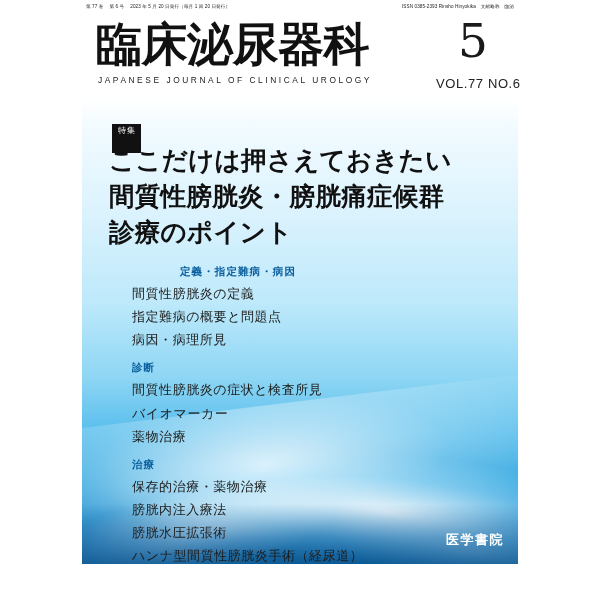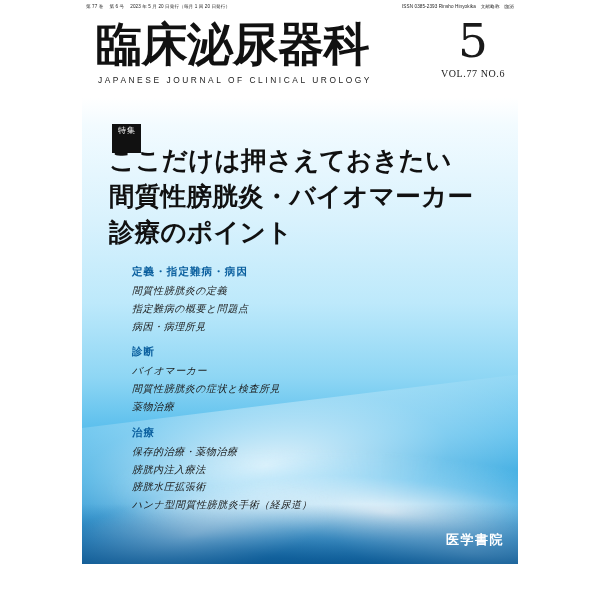--- a/index.html
+++ b/index.html
@@ -87,26 +87,25 @@
     text-align: center;
   }
   .issue-num {
     font-family: "DejaVu Serif", "Liberation Serif", serif;
     font-size: 47px;
     line-height: 1;
     color: #1a1a1a;
     font-weight: 400;
   }
   .issue-vol {
-    margin-top: 4px;
-    font-size: 10px;
+    margin-top: 12px;
+    font-size: 13px;
     letter-spacing: 0.6px;
     color: #222;
     white-space: nowrap;
-    font-family: Liberation Serif, serif;
   }
 
   
   .body-blue {
     position: absolute;
     left: 0;
     top: 98px;
     width: 436px;
     height: 466px;
     background: linear-gradient(180deg, #ffffff 0%, #f2fbff 6%, #d9f2fd 26%, #bde9fb 44%, #8ed6f4 60%, #57bdec 72%, #2aa3de 82%, #1189cc 90%, #0a6fb0 96%, #0b5f9c 100%);
@@ -188,28 +187,27 @@
   }
   .sec-head {
     font-family: "Liberation Sans", sans-serif;
     font-size: 10.5px;
     font-weight: 700;
     color: #0a5f9e;
     letter-spacing: 1.1px;
     margin-top: 10px;
     margin-bottom: 3px;
   }
-  .sec-head:first-child { margin-top: 0; }
+  .sec-head:first-child { margin-top: 0; margin-left: 48px; }
   .sec-item {
-    font-size: 10px;
+    font-size: 13px;
     color: #1c1c1c;
     letter-spacing: 0.55px;
     line-height: 1.78;
     white-space: nowrap;
-    font-style: italic;
   }
 
   
   .publisher {
     position: absolute;
     right: 14px;
     bottom: 15px;
     font-family: "DejaVu Serif", "Liberation Serif", serif;
     font-size: 13px;
     font-weight: 700;
@@ -250,33 +248,33 @@
       <div class="wave1"></div>
       <div class="wave2"></div>
       <div class="wave3"></div>
       <div class="wave4"></div>
       <div class="darkbottom"></div>
 
       <div class="badge">特集</div>
 
       <div class="headline">
         <div>ここだけは押さえておきたい</div>
-        <div>間質性膀胱炎・バイオマーカー</div>
+        <div>間質性膀胱炎・膀胱痛症候群</div>
         <div>診療のポイント</div>
       </div>
 
       <div class="contents">
         <div class="sec-head">定義・指定難病・病因</div>
         <div class="sec-item">間質性膀胱炎の定義</div>
         <div class="sec-item">指定難病の概要と問題点</div>
         <div class="sec-item">病因・病理所見</div>
 
         <div class="sec-head">診断</div>
+        <div class="sec-item">間質性膀胱炎の症状と検査所見</div>
         <div class="sec-item">バイオマーカー</div>
-        <div class="sec-item">間質性膀胱炎の症状と検査所見</div>
         <div class="sec-item">薬物治療</div>
 
         <div class="sec-head">治療</div>
         <div class="sec-item">保存的治療・薬物治療</div>
         <div class="sec-item">膀胱内注入療法</div>
         <div class="sec-item">膀胱水圧拡張術</div>
         <div class="sec-item">ハンナ型間質性膀胱炎手術（経尿道）</div>
       </div>
 
       <div class="publisher">医学書院</div>

